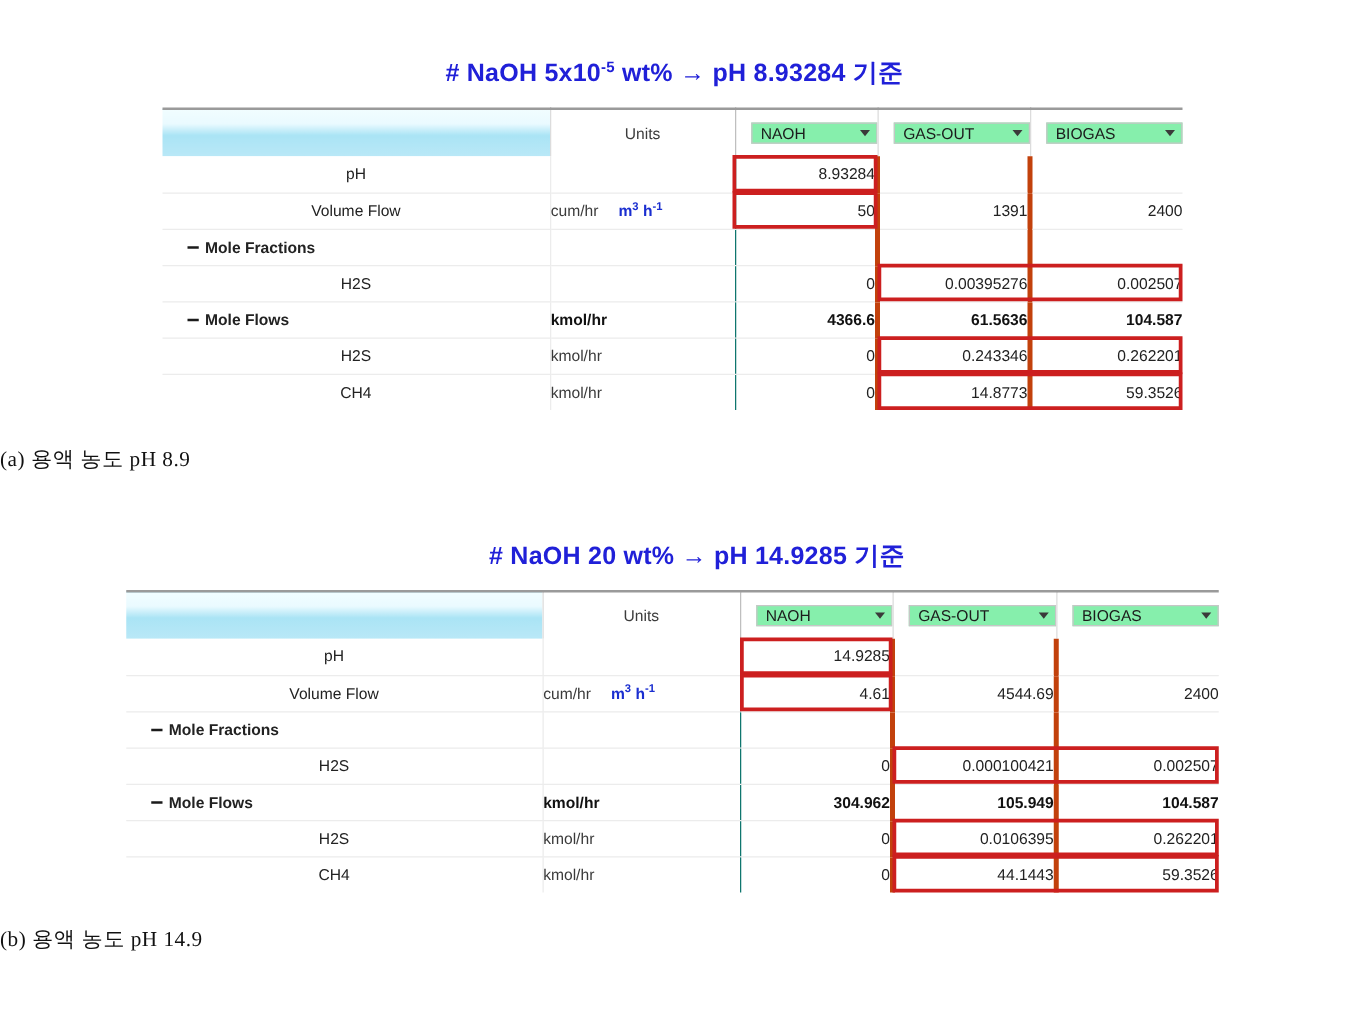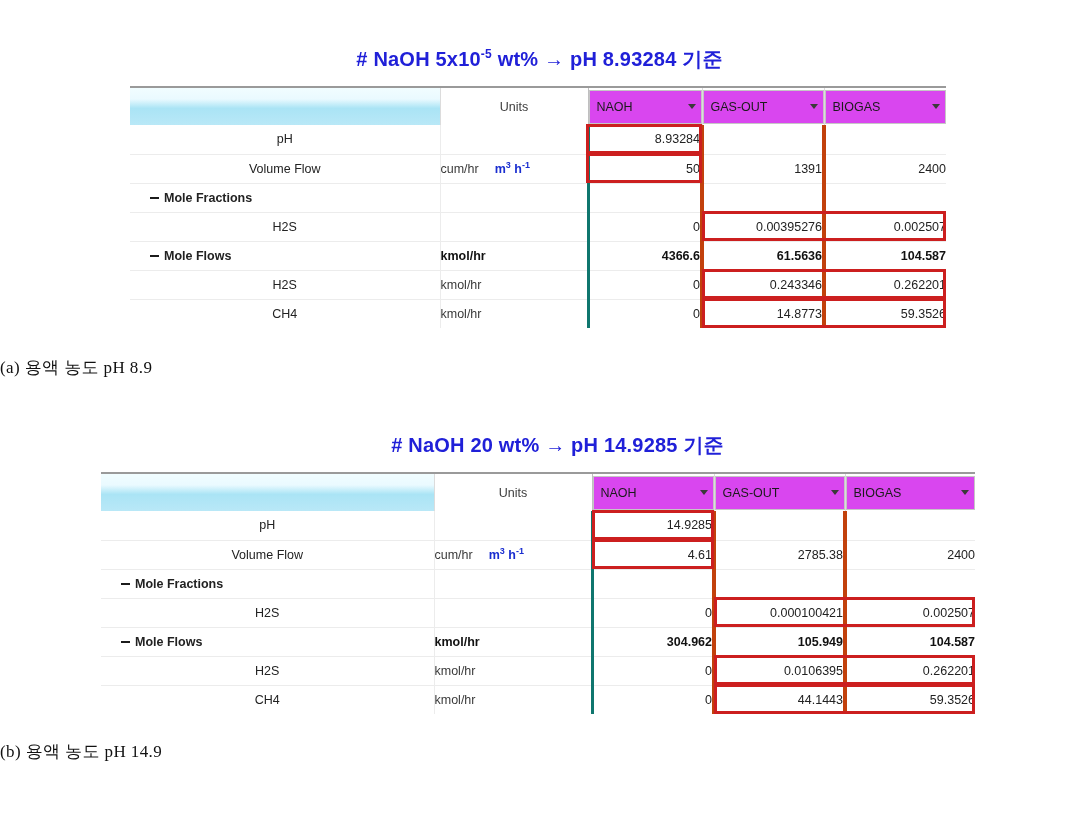--- a/index.html
+++ b/index.html
@@ -82,29 +82,30 @@
     background: #fff;
   }
   td.head-stream {
     background: #fff;
     border-right: 1px solid #dcdcdc;
     padding: 0 4px;
   }
   td.head-stream:last-child { border-right: none; }
   .combo {
     border: 1px solid #c6c6c6;
-    background: #d946ef;
-    height: 34px;
+    background: #86efac;
+    height: 17px;
     display: flex;
     align-items: center;
     justify-content: space-between;
     padding: 0 5px 0 7px;
     font-size: 12.5px;
     color: #1b1b1b;
     box-sizing: border-box;
+    margin-left: 12px;
   }
   .caret {
     width: 0; height: 0;
     border-left: 4px solid transparent;
     border-right: 4px solid transparent;
     border-top: 5px solid #3a3a3a;
     margin-left: 6px;
     flex: 0 0 auto;
   }
 
@@ -129,21 +130,21 @@
   td.c-label.group .minus {
     position: absolute;
     left: 20px;
     top: 50%;
     margin-top: -1px;
     width: 9px;
     height: 2px;
     background: #1b1b1b;
   }
   td.c-units {
-    border-right: 3px solid #0f766e;
+    border-right: 1px solid #0f766e;
     padding-left: 12px;
     color: #3a3a3a;
     font-size: 12.5px;
     white-space: nowrap;
   }
   td.c-units.bold { font-weight: bold; color: #111; }
   .u-si {
     color: #1a2ed0;
     font-weight: bold;
     margin-left: 16px;
@@ -322,21 +323,21 @@
           <td class="c-units"><span></span></td>
           <td class="c-val">14.9285</td>
           <td class="c-val"></td>
           <td class="c-val"></td>
         </tr>
 
         <tr class="data-row">
           <td class="c-label">Volume Flow</td>
           <td class="c-units"><span>cum/hr</span><span class="u-si">m<sup>3</sup> h<sup>-1</sup></span></td>
           <td class="c-val">4.61</td>
-          <td class="c-val">2785.38</td>
+          <td class="c-val">4544.69</td>
           <td class="c-val">2400</td>
         </tr>
 
         <tr class="data-row">
           <td class="c-label group"><span class="minus"></span><span>Mole Fractions</span></td>
           <td class="c-units"><span></span></td>
           <td class="c-val"></td>
           <td class="c-val"></td>
           <td class="c-val"></td>
         </tr>

